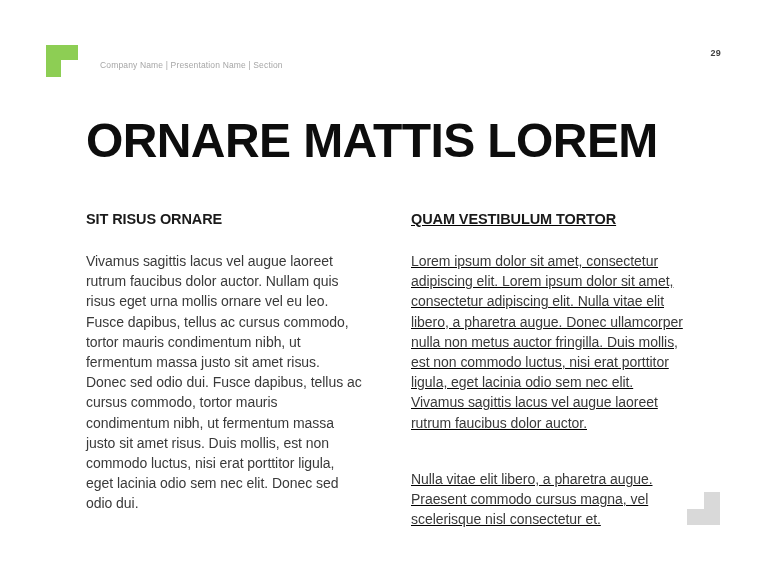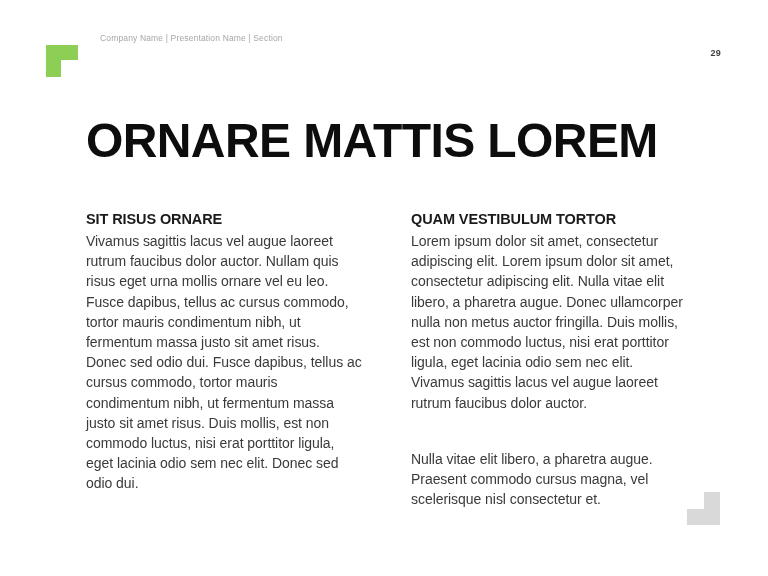--- a/index.html
+++ b/index.html
@@ -51,21 +51,21 @@
     left: 0;
     top: 0;
     width: 15px;
     height: 32px;
     background: #8dce54;
   }
 
   .header-text {
     position: absolute;
     left: 100px;
-    top: 33px;
+    top: 60px;
     font-size: 8.5px;
     letter-spacing: 0.15px;
     color: #a6a6a6;
     white-space: nowrap;
   }
 
   .page-number {
     position: absolute;
     right: 47px;
     top: 48px;
@@ -95,28 +95,28 @@
     top: 210px;
     width: 768px;
   }
 
   .col {
     position: absolute;
     top: 0;
     width: 276px;
   }
   .col-left  { left: 86px; }
-  .col-right { left: 411px; }
+  .col-right { left: 411px; text-decoration: underline; }
 
   .col-heading {
     font-size: 14.5px;
     font-weight: bold;
     letter-spacing: -0.1px;
     color: #1a1a1a;
-    margin: 0 0 3px 0;
+    margin: 0 0 23px 0;
     line-height: 18px;
   }
 
   .col-para {
     font-size: 14px;
     line-height: 20.2px;
     color: #3a3a3a;
     margin: 0;
     letter-spacing: -0.05px;
   }

